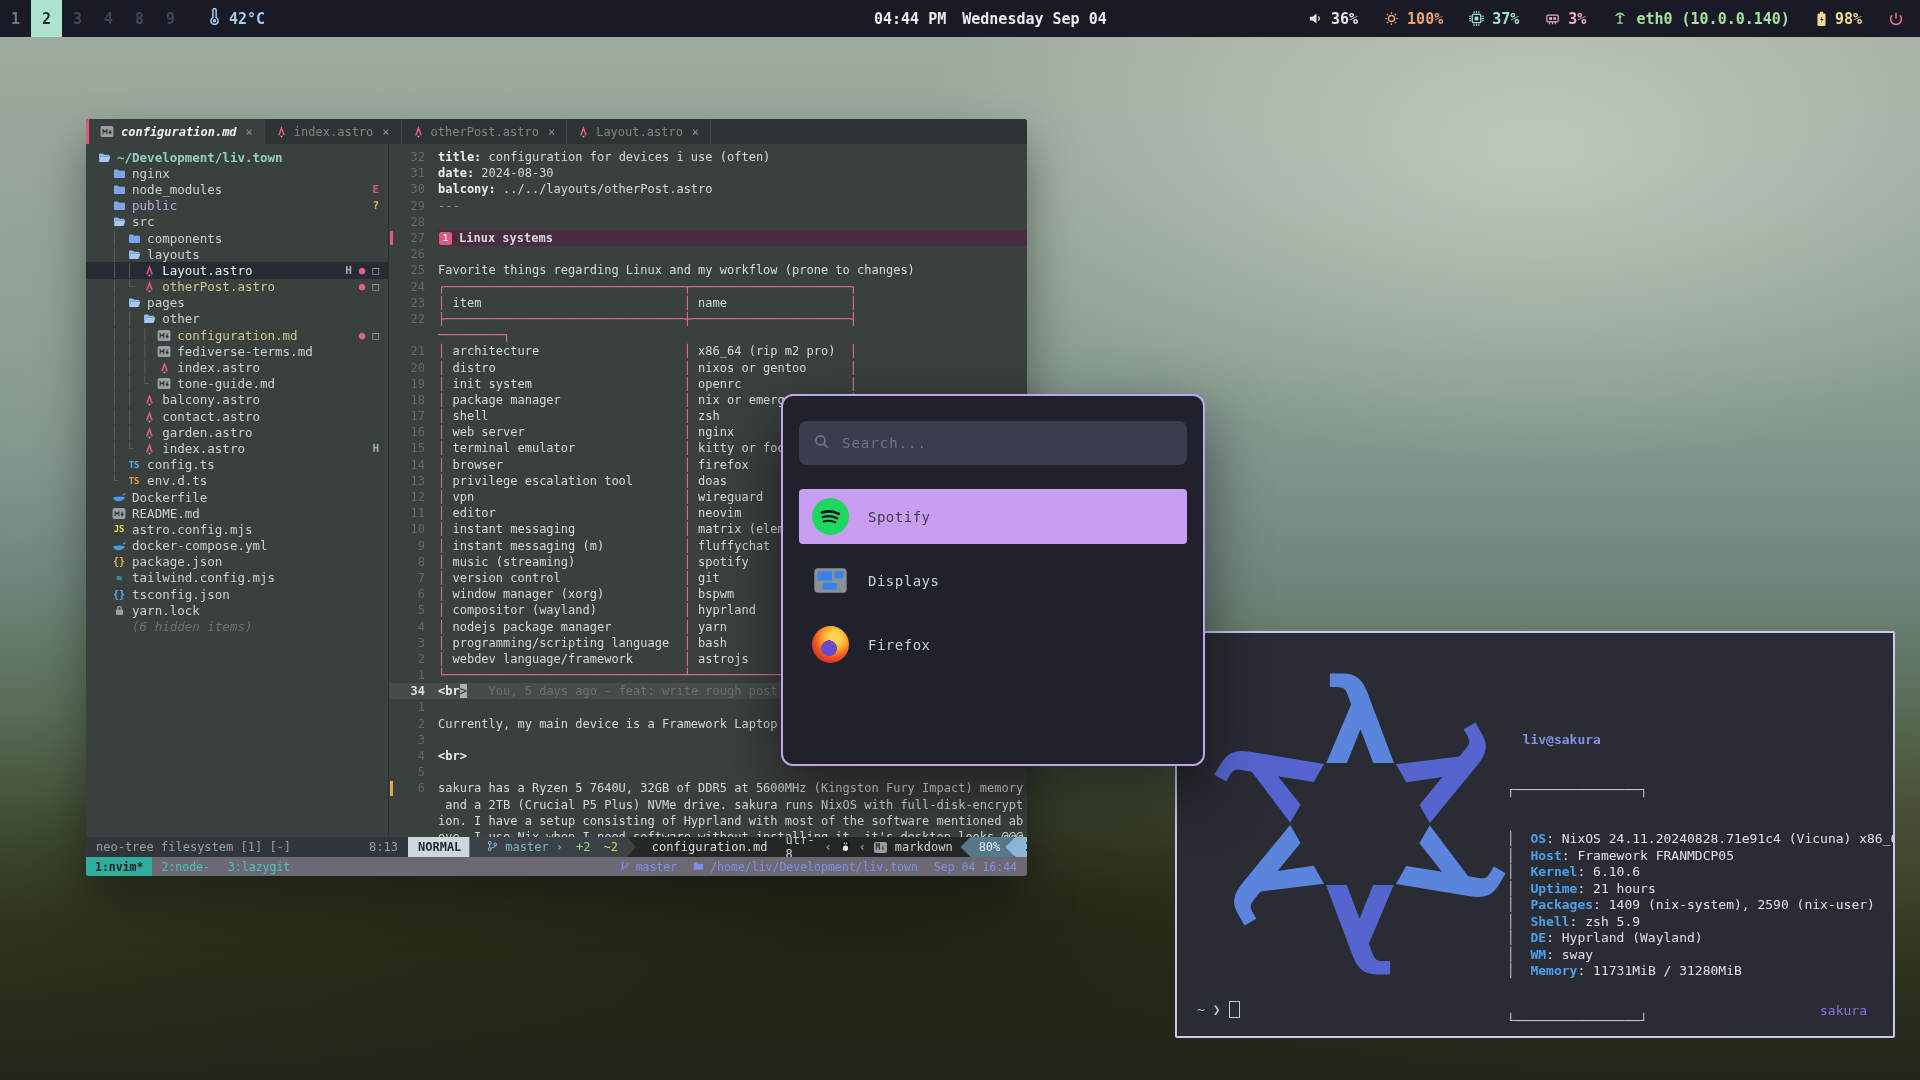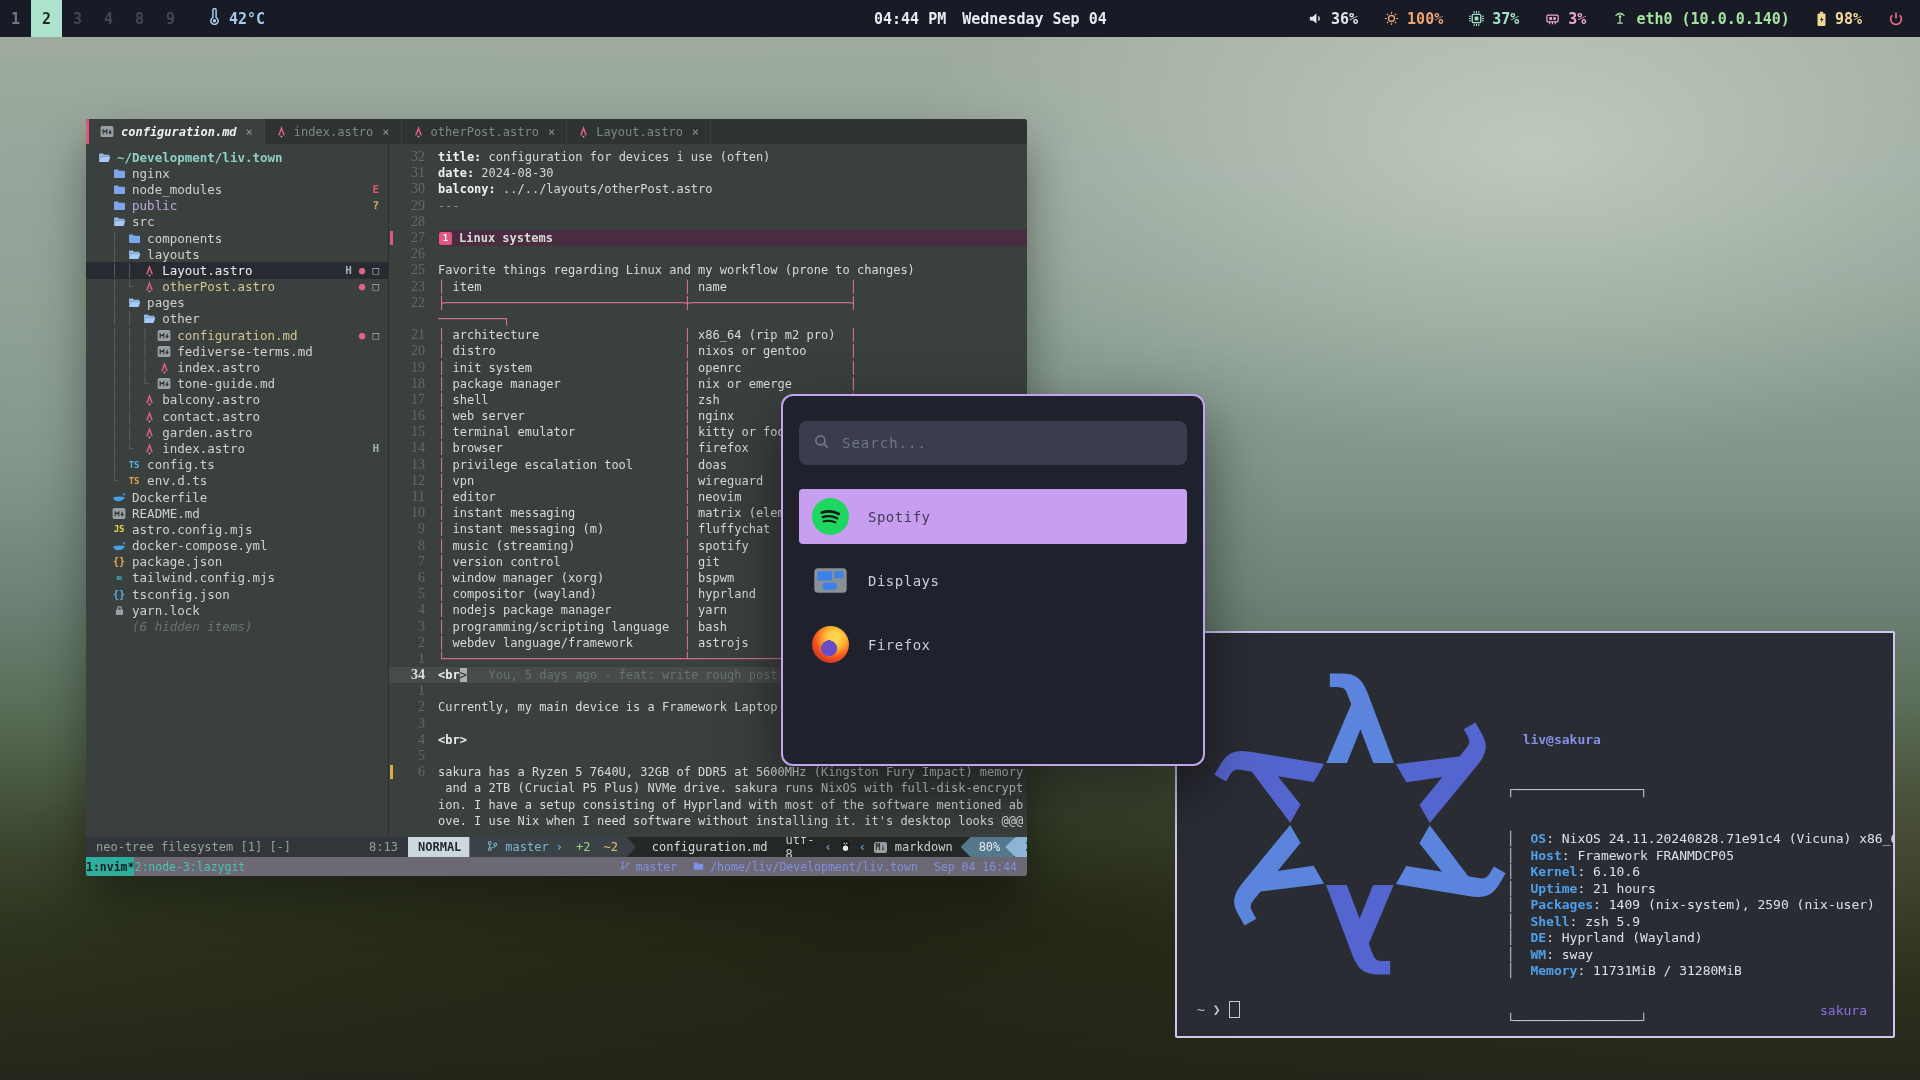--- a/index.html
+++ b/index.html
@@ -39,21 +39,21 @@
   .trow.selected{background:#252b30;color:#ebeff2;}
   .trow .guides{color:#575f5b;}
   .trow .ic{width:16px;margin-right:5px;flex:none;display:inline-flex;justify-content:center;align-items:center;}
   .trow .badges{position:absolute;right:9px;display:flex;gap:7px;font-size:11px;font-weight:bold;}
   .trow.dimrow{color:#6b746f;font-style:italic;}
   .fic{display:inline-flex;align-items:center;justify-content:center;font-size:9px;font-weight:bold;}
   .fic svg{display:block;}
   
   .edit{flex:1;border-left:1px solid #2b312f;padding-top:5px;font-size:12px;min-width:0;overflow:hidden;background:#3a403d;}
   .eline{height:16.2px;display:flex;align-items:stretch;white-space:pre;position:relative;}
-  .gnum{width:36px;flex:none;text-align:left;padding-right:13px;color:#616b66;font-size:14px;display:flex;align-items:center;justify-content:flex-end;font-family:Liberation Serif, serif;}
+  .gnum{width:36px;flex:none;text-align:left;padding-right:13px;color:#616b66;font-size:12px;display:flex;align-items:center;justify-content:flex-end;}
   .lbody{flex:1;display:flex;align-items:center;min-width:0;}
   .etext{color:#d5dbd7;}
   .fmkey{color:#eef2ef;font-weight:bold;}
   .dimtext{color:#8a948e;}
   .tagtext{color:#e8ecea;font-weight:bold;}
   .eline.cursorline .lbody,.eline.cursorline .gnum{background:#454c49;}
   .eline.cursorline .gnum{color:#d9dfe2;font-weight:bold;}
   .cur{background:#a9b4ae;color:#20262a;}
   .blame{color:#6a736f;}
   .headbg{background:#492c3f;flex:1;display:flex;align-items:center;height:100%;color:#f2f4f2;font-weight:bold;}
@@ -71,21 +71,21 @@
   .diffmod{color:#e8c36a;margin-left:6px;}
   .seg-file{padding-left:16px;color:#d6dcd8;}
   .sl-right{margin-left:auto;display:flex;align-items:stretch;}
   .sl-right .plain{display:flex;align-items:center;gap:8px;padding:0 8px;color:#cdd4d0;}
   .lsep{color:#6fa8d8;font-weight:bold;}
   .seg-pct{background:#57798e;color:#e9eff3;clip-path:polygon(10px 0,100% 0,100% 100%,10px 100%,0 50%);padding-left:18px;padding-right:14px;}
   .seg-pos{background:#8db8da;color:#1d2731;font-weight:bold;clip-path:polygon(10px 0,100% 0,100% 100%,10px 100%,0 50%);margin-left:-9px;padding-left:20px;padding-right:16px;}
   .mdbox{display:inline-flex;width:15px;height:11px;background:#99a0a5;color:#2c3134;border-radius:2px;align-items:center;justify-content:center;font-size:8px;font-weight:bold;}
   
   .tmux{height:19px;flex:none;background:#6d6974;display:flex;align-items:stretch;font-size:11.5px;}
-  .twin{padding:0 0;display:flex;align-items:center;color:#48c4b2;}
+  .twin{padding:0 9px;display:flex;align-items:center;color:#48c4b2;}
   .twin.active{background:#2fae9e;color:#132220;font-weight:bold;}
   .tmux-right{margin-left:auto;display:flex;align-items:center;gap:16px;color:#7f90e2;padding-right:10px;}
   .tmux-right .grp{display:flex;align-items:center;gap:6px;}
   
   .launcher{position:absolute;left:781px;top:394px;width:424px;height:372px;background:#1f212d;border:2px solid #c2a4ee;border-radius:12px;z-index:30;padding:25px 16px;box-sizing:border-box;overflow:hidden;box-shadow:0 24px 60px rgba(0,0,0,.5);}
   .search{height:44px;background:#393d4d;border-radius:8px;display:flex;align-items:center;padding:0 15px;gap:11px;color:#70758a;}
   .search input{background:transparent;border:0;outline:0;color:#d0d4e4;font:inherit;font-size:14px;width:100%;}
   .search input::placeholder{color:#70758a;letter-spacing:1px;}
   .entries{margin-top:24px;display:flex;flex-direction:column;gap:9px;}
   .entry{display:flex;align-items:center;gap:19px;padding:0 13px;border-radius:4px;height:55px;box-sizing:border-box;flex:none;}
@@ -369,20 +369,21 @@
         </div>
       <div class="edit" id="buffer">
           <div class="eline"><span class="gnum">32</span><span class="lbody"><span class="fmkey">title:</span><span class="etext"> configuration for devices i use (often)</span></span></div>
           <div class="eline"><span class="gnum">31</span><span class="lbody"><span class="fmkey">date:</span><span class="etext"> 2024-08-30</span></span></div>
           <div class="eline"><span class="gnum">30</span><span class="lbody"><span class="fmkey">balcony:</span><span class="etext"> ../../layouts/otherPost.astro</span></span></div>
           <div class="eline"><span class="gnum">29</span><span class="lbody"><span class="dimtext">---</span></span></div>
           <div class="eline"><span class="gnum">28</span><span class="lbody"><span class="etext"></span></span></div>
           <div class="eline"><span class="mark" style="background: rgb(223, 88, 128);"></span><span class="gnum">27</span><span class="lbody"><span class="headbg"><span class="h1icon">1</span><span class="etext">Linux systems</span><span class="etext" style="flex: 1 1 0%;"></span></span></span></div>
           <div class="eline"><span class="gnum">26</span><span class="lbody"><span class="etext"></span></span></div>
           <div class="eline"><span class="gnum">25</span><span class="lbody"><span class="etext">Favorite things regarding Linux and my workflow (prone to changes)</span></span></div>
+          <div class="eline"><span class="gnum">24</span><span class="lbody"><span class="tb">┌─────────────────────────────────┬──────────────────────┐</span></span></div>
           <div class="eline"><span class="gnum">23</span><span class="lbody"><span class="tb">│ </span><span class="etext">item                            </span><span class="tb">│ </span><span class="etext">name                 </span><span class="tb">│</span></span></div>
           <div class="eline"><span class="gnum">22</span><span class="lbody"><span class="tb">├─────────────────────────────────┼──────────────────────┤</span></span></div>
           <div class="eline"><span class="gnum"></span><span class="lbody"><span class="tb">─────────┐</span></span></div>
           <div class="eline"><span class="gnum">21</span><span class="lbody"><span class="tb">│ </span><span class="etext">architecture                    </span><span class="tb">│ </span><span class="etext">x86_64 (rip m2 pro)  </span><span class="tb">│</span></span></div>
           <div class="eline"><span class="gnum">20</span><span class="lbody"><span class="tb">│ </span><span class="etext">distro                          </span><span class="tb">│ </span><span class="etext">nixos or gentoo      </span><span class="tb">│</span></span></div>
           <div class="eline"><span class="gnum">19</span><span class="lbody"><span class="tb">│ </span><span class="etext">init system                     </span><span class="tb">│ </span><span class="etext">openrc               </span><span class="tb">│</span></span></div>
           <div class="eline"><span class="gnum">18</span><span class="lbody"><span class="tb">│ </span><span class="etext">package manager                 </span><span class="tb">│ </span><span class="etext">nix or emerge        </span><span class="tb">│</span></span></div>
           <div class="eline"><span class="gnum">17</span><span class="lbody"><span class="tb">│ </span><span class="etext">shell                           </span><span class="tb">│ </span><span class="etext">zsh                  </span><span class="tb">│</span></span></div>
           <div class="eline"><span class="gnum">16</span><span class="lbody"><span class="tb">│ </span><span class="etext">web server                      </span><span class="tb">│ </span><span class="etext">nginx                </span><span class="tb">│</span></span></div>
           <div class="eline"><span class="gnum">15</span><span class="lbody"><span class="tb">│ </span><span class="etext">terminal emulator               </span><span class="tb">│ </span><span class="etext">kitty or foot        </span><span class="tb">│</span></span></div>

